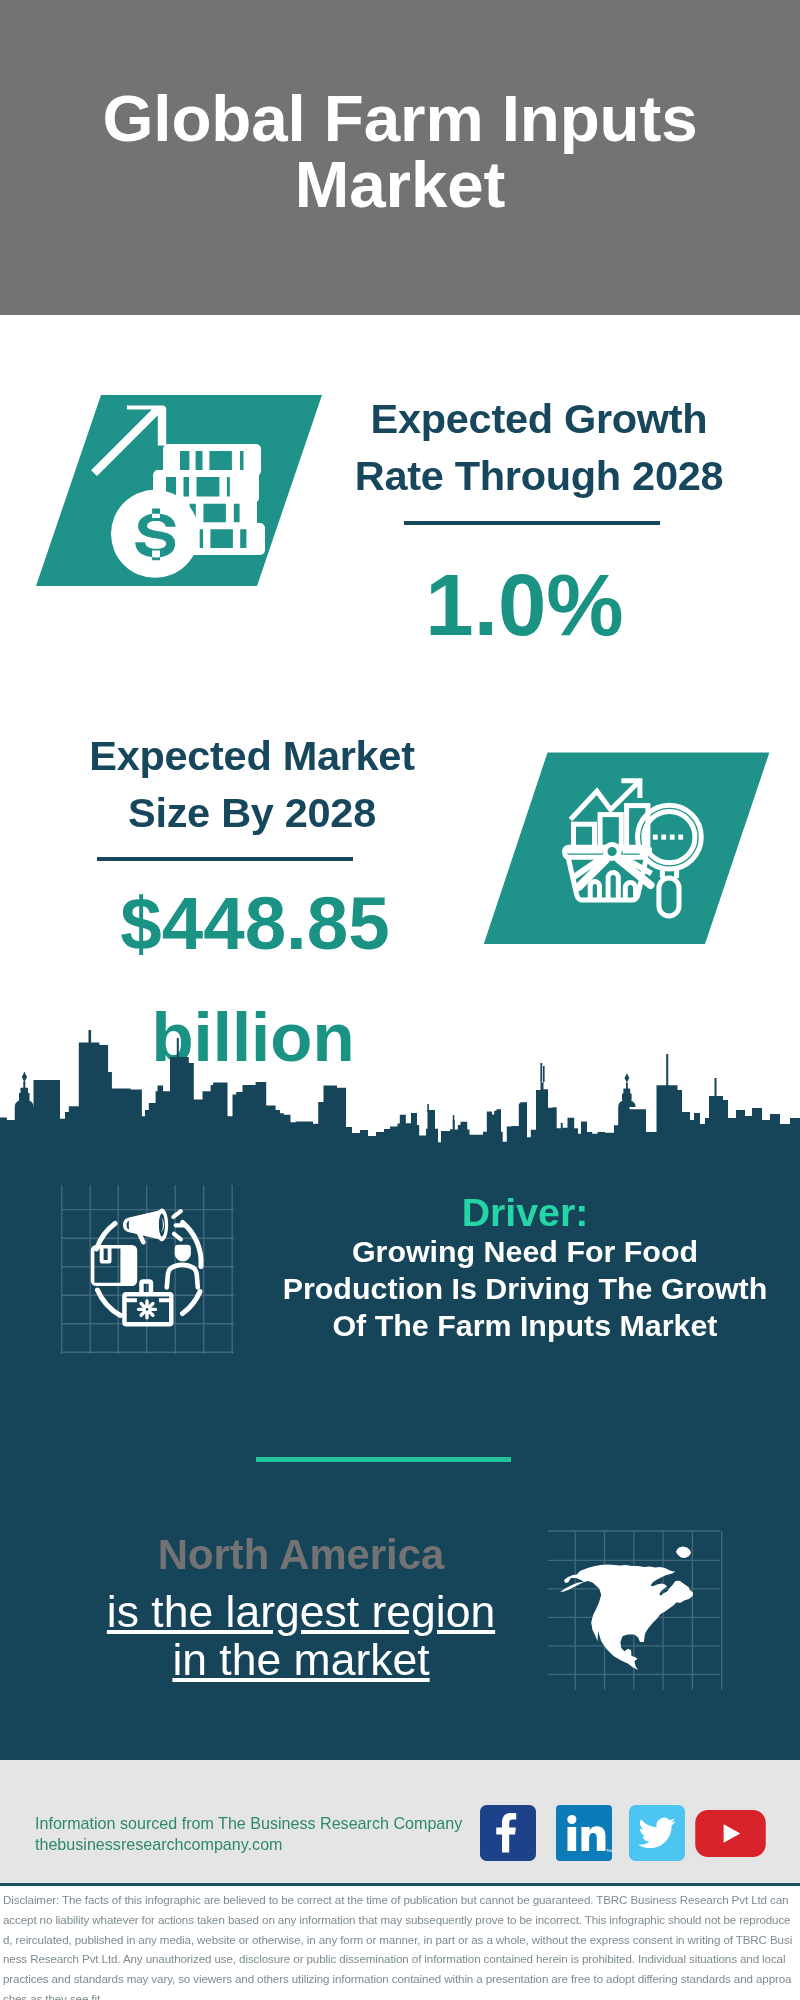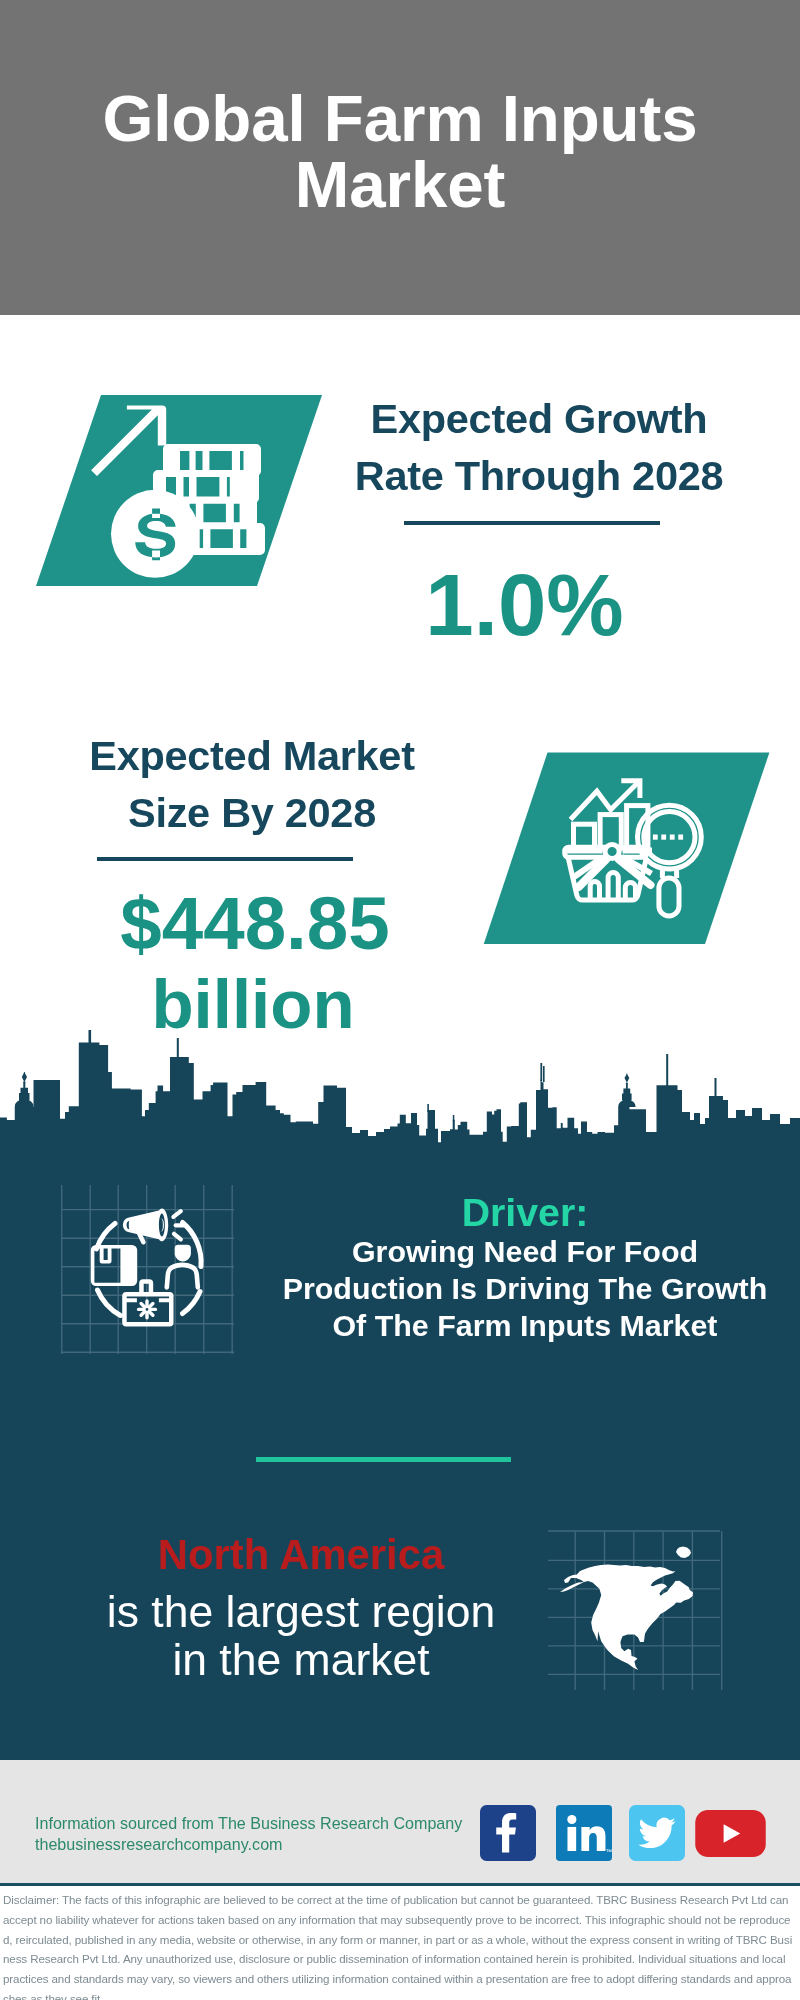--- a/index.html
+++ b/index.html
@@ -23,41 +23,41 @@
     line-height:65.8px; letter-spacing:-0.1px; width:760px;
     margin-top:-11px; white-space:nowrap;
   }
 
   
   .blk1-icon { position:absolute; left:32px; top:391px; width:294px; height:200px; }
   .blk1-text { position:absolute; left:329px; top:379px; width:420px; text-align:center;margin-top:12px; }
   .stat-label { color:#17475c; font-size:41.5px; font-weight:bold; line-height:56.5px;
                 letter-spacing:-0.3px; white-space:nowrap; }
   .rule { height:3.5px; background:#17475c; margin:0 auto; }
-  .stat-value { color:#1b9384; font-weight:bold; white-space:nowrap; }
+  .stat-value { color:#1b9384; font-weight:bold; white-space:nowrap;margin-top:33px; }
 
   .blk2-text { position:absolute; left:32px; top:728px; width:440px; text-align:center; }
   .blk2-icon { position:absolute; left:480px; top:745px; width:294px; height:200px; }
 
   
   .skyline { position:absolute; left:0; top:0; width:800px; height:2000px; }
 
   
   .driver-icon { position:absolute; left:58px; top:1185px; width:190px; height:165px; }
   .driver-text { position:absolute; left:265px; top:1192px; width:520px; text-align:center; }
   .driver-title { color:#24d6a5; font-size:39.3px; font-weight:bold; line-height:40px; }
   .driver-body { color:#ffffff; font-size:30.4px; font-weight:bold; line-height:37px;
                  margin-top:1px; white-space:nowrap; }
 
   .divider { position:absolute; left:256px; top:1457px; width:255px; height:5px; background:#1fc49c; }
 
   
   .region-text { position:absolute; left:41px; top:1534px; width:520px; text-align:center; }
-  .region-title { color:#b91c1c; font-size:41.8px; font-weight:bold; line-height:42px; white-space:nowrap; }
-  .region-body { color:#ffffff; font-size:44.5px; line-height:48px; margin-top:12px; white-space:nowrap; }
+  .region-title { color:#737373; font-size:41.8px; font-weight:bold; line-height:42px; white-space:nowrap; }
+  .region-body { color:#ffffff; font-size:44.5px; line-height:48px; margin-top:12px; white-space:nowrap;text-decoration:underline; }
   .region-map { position:absolute; left:548px; top:1512px; width:182px; height:178px; }
 
   
   .footer { position:absolute; left:0; top:1760px; width:800px; height:125px; background:#e5e5e5; }
   .footer-text { position:absolute; left:35px; top:53px; color:#2c8a68; font-size:16.1px;
                  line-height:20.5px; white-space:nowrap; }
   .social { position:absolute; top:45px; left:480px; }
   .social-btn { position:absolute; top:0; display:block; line-height:0; }
 
   .disclaimer-rule { position:absolute; left:0; top:1883px; width:800px; height:3px; background:#1d4f63; }

